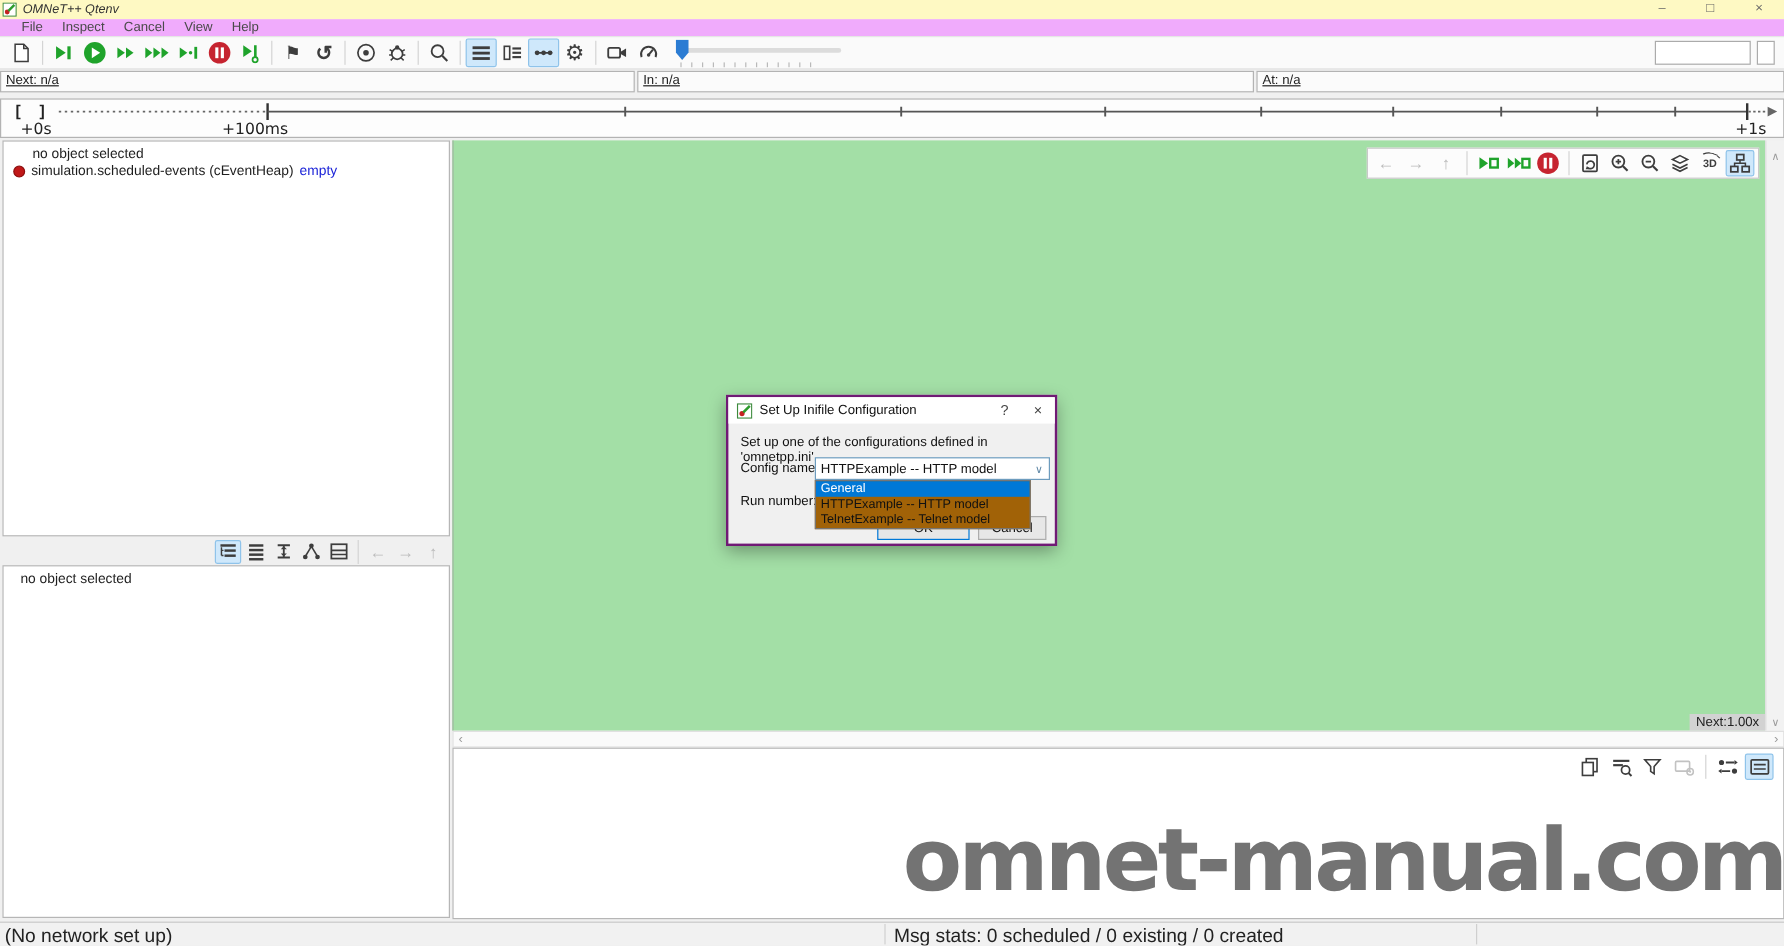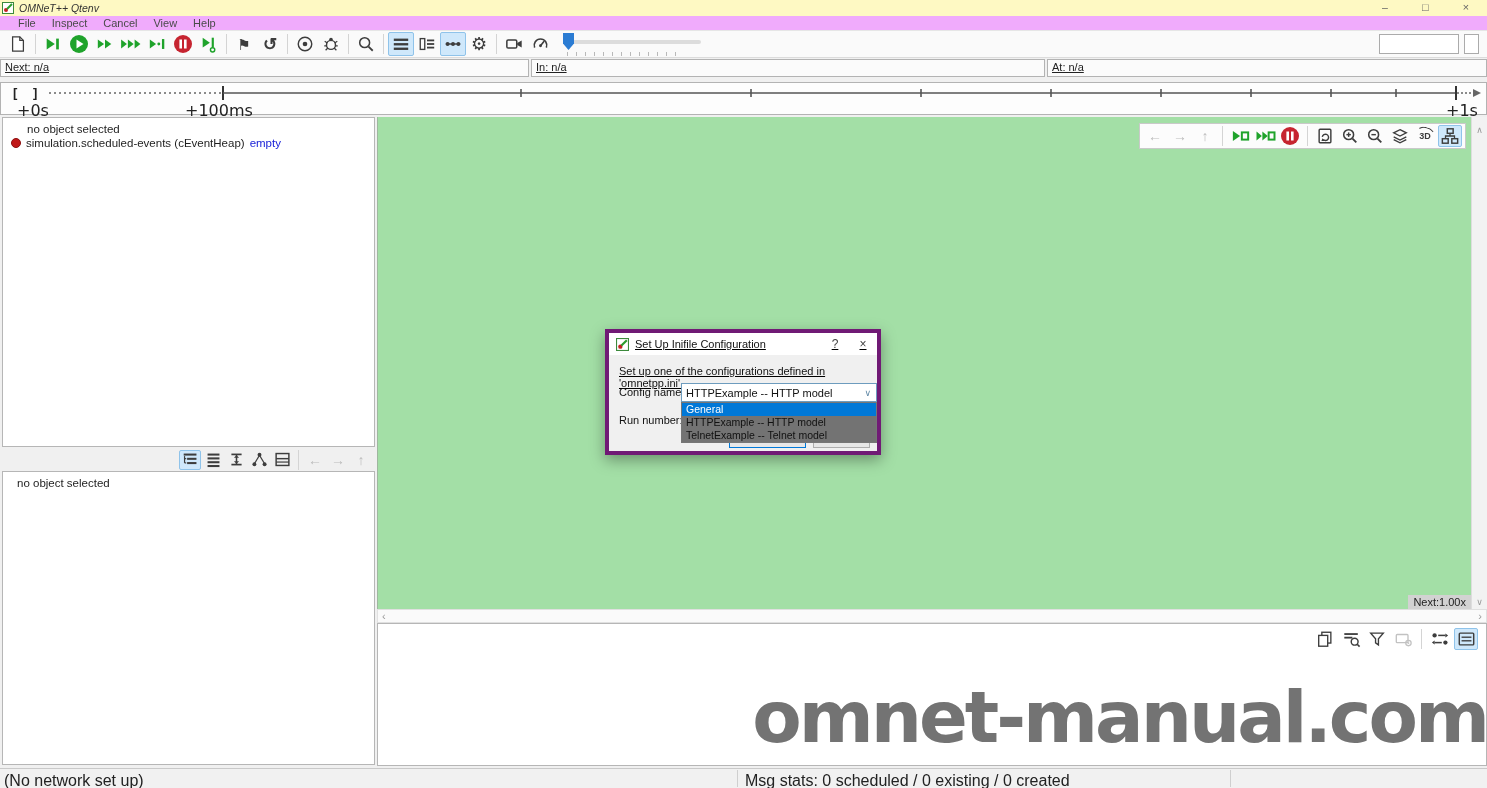--- a/index.html
+++ b/index.html
@@ -33,21 +33,21 @@
   .tool-mini-btn { width:15px; height:20px; border:1px solid #ababab; background:#fff; }
 
   
   .statusrow { position:absolute; left:0; top:59px; width:100%; height:18px; display:flex; gap:2px; background:#f0f0f0; }
   .statusrow .cell { border:1px solid #b3b3b3; background:#fbfbfb; font-size:11px; color:#222; padding:1px 4px;text-decoration:underline; }
   .cell.c1 { width:529px; } .cell.c2 { width:514px; } .cell.c3 { flex:1; }
 
   
   .timeline { position:absolute; left:0; top:82px; width:100%; height:33px; background:#fdfdfd; border:1px solid #b3b3b3; }
   .timeline svg { position:absolute; left:0; top:0; }
-  .tl-label { position:absolute; font-size:16px; color:#222; top:18px; font-family:"DejaVu Sans", sans-serif; }
+  .tl-label { position:absolute; font-size:13px; color:#222; top:18px; font-family:"DejaVu Sans", sans-serif; }
   .tl-bracket { position:absolute; top:2px; font-size:13px; font-weight:bold; color:#222; }
 
   
   .leftcol { position:absolute; left:0; top:117px; width:377px; height:650px; }
   .tree-panel { position:absolute; left:2px; right:2px; top:0; height:330px; background:#fff; border:1px solid #b6b6b6; font-size:11.5px; color:#1e1e1e; }
   .tp-line1 { margin:5px 0 2px 24px; }
   .tp-line2 { display:flex; align-items:center; margin-left:8px; gap:5px; }
   .event-dot { width:10px; height:10px; border-radius:50%; background:#c01818; border:1px solid #8d0f0f; display:inline-block; }
   .tp-link { color:#1b23d8; }
   .tree-toolbar { position:absolute; left:2px; right:2px; top:332px; height:21px; display:flex; justify-content:flex-end; align-items:center; gap:1px; padding-right:3px; }
@@ -73,32 +73,32 @@
   .log-toolbar .tbtn { width:24px; height:22px; }
 
   
   .statusbar { position:absolute; left:0; top:768px; width:100%; height:20px; background:#f1f1f1; border-top:1px solid #c9c9c9; font-size:16px; color:#222; }
   .sb-left { position:absolute; left:4px; top:3px; }
   .sb-div1 { position:absolute; left:737px; top:1px; bottom:1px; width:1px; background:#cfcfcf; }
   .sb-msg { position:absolute; left:745px; top:3px; }
   .sb-div2 { position:absolute; left:1230px; top:1px; bottom:1px; width:1px; background:#cfcfcf; }
 
   
-  .dialog { position:absolute; left:605px; top:329px; width:276px; height:126px; background:#f0f0f0; border:4px solid #701a75; box-shadow:0 5px 14px rgba(0,0,0,.35); z-index:50;text-decoration:underline; }
+  .dialog { position:absolute; left:605px; top:329px; width:276px; height:126px; background:#f0f0f0; border:2px solid #701a75; box-shadow:0 5px 14px rgba(0,0,0,.35); z-index:50; }
   .dlg-titlebar { height:22px; background:#ffffff; display:flex; align-items:center; padding-left:7px; font-size:11px; color:#111; }
   .dlg-title { margin-left:6px; }
   .dlg-btns { margin-left:auto; display:flex; }
   .dlg-help, .dlg-close { width:28px; height:22px; display:flex; align-items:center; justify-content:center; font-size:12px; color:#444; }
   .dlg-msg { font-size:11px; color:#111; margin:10px 0 0 10px; }
   .dlg-row { position:absolute; left:10px; font-size:11px; color:#111; }
   .row-config { top:53px; }
   .row-run { top:81px; }
   .dlg-combo { position:absolute; left:72px; top:50px; width:196px; height:19px; background:#fff; border:1px solid #6d9cbe; display:flex; align-items:center; font-size:11px; color:#111; padding-left:4px; }
   .combo-arrow { margin-left:auto; padding-right:5px; color:#5f87a5; font-size:9px; }
-  .dlg-popup { position:absolute; left:72px; top:69px; width:196px; background:#737373; border:1px solid #767676; z-index:5; }
+  .dlg-popup { position:absolute; left:72px; top:69px; width:180px; background:#a16207; border:1px solid #767676; z-index:5; }
   .popup-item { height:13px; line-height:13px; font-size:10.5px; color:#111; padding-left:4px; white-space:nowrap; }
   .popup-item.sel { background:var(--accent); color:#fff; }
   .dlg-ok { position:absolute; right:71px; bottom:3px; width:77px; height:20px; background:#e7e7e7; border:1px solid var(--accent); font-size:11px; color:#111; text-align:center; line-height:18px; }
   .dlg-cancel { position:absolute; right:7px; bottom:3px; width:57px; height:20px; background:#e7e7e7; border:1px solid #adadad; font-size:11px; color:#111; text-align:center; line-height:18px; }
 
   
   .watermark { position:absolute; right:0px; top:681px; font-family:"DejaVu Sans", sans-serif; font-weight:bold; font-size:72px; letter-spacing:-3px; color:#737373; z-index:70; line-height:1; white-space:nowrap; }
 
   .ico { display:block; }
   .threed { font-size:9px; font-weight:bold; color:#3d3d3d; position:relative; }

